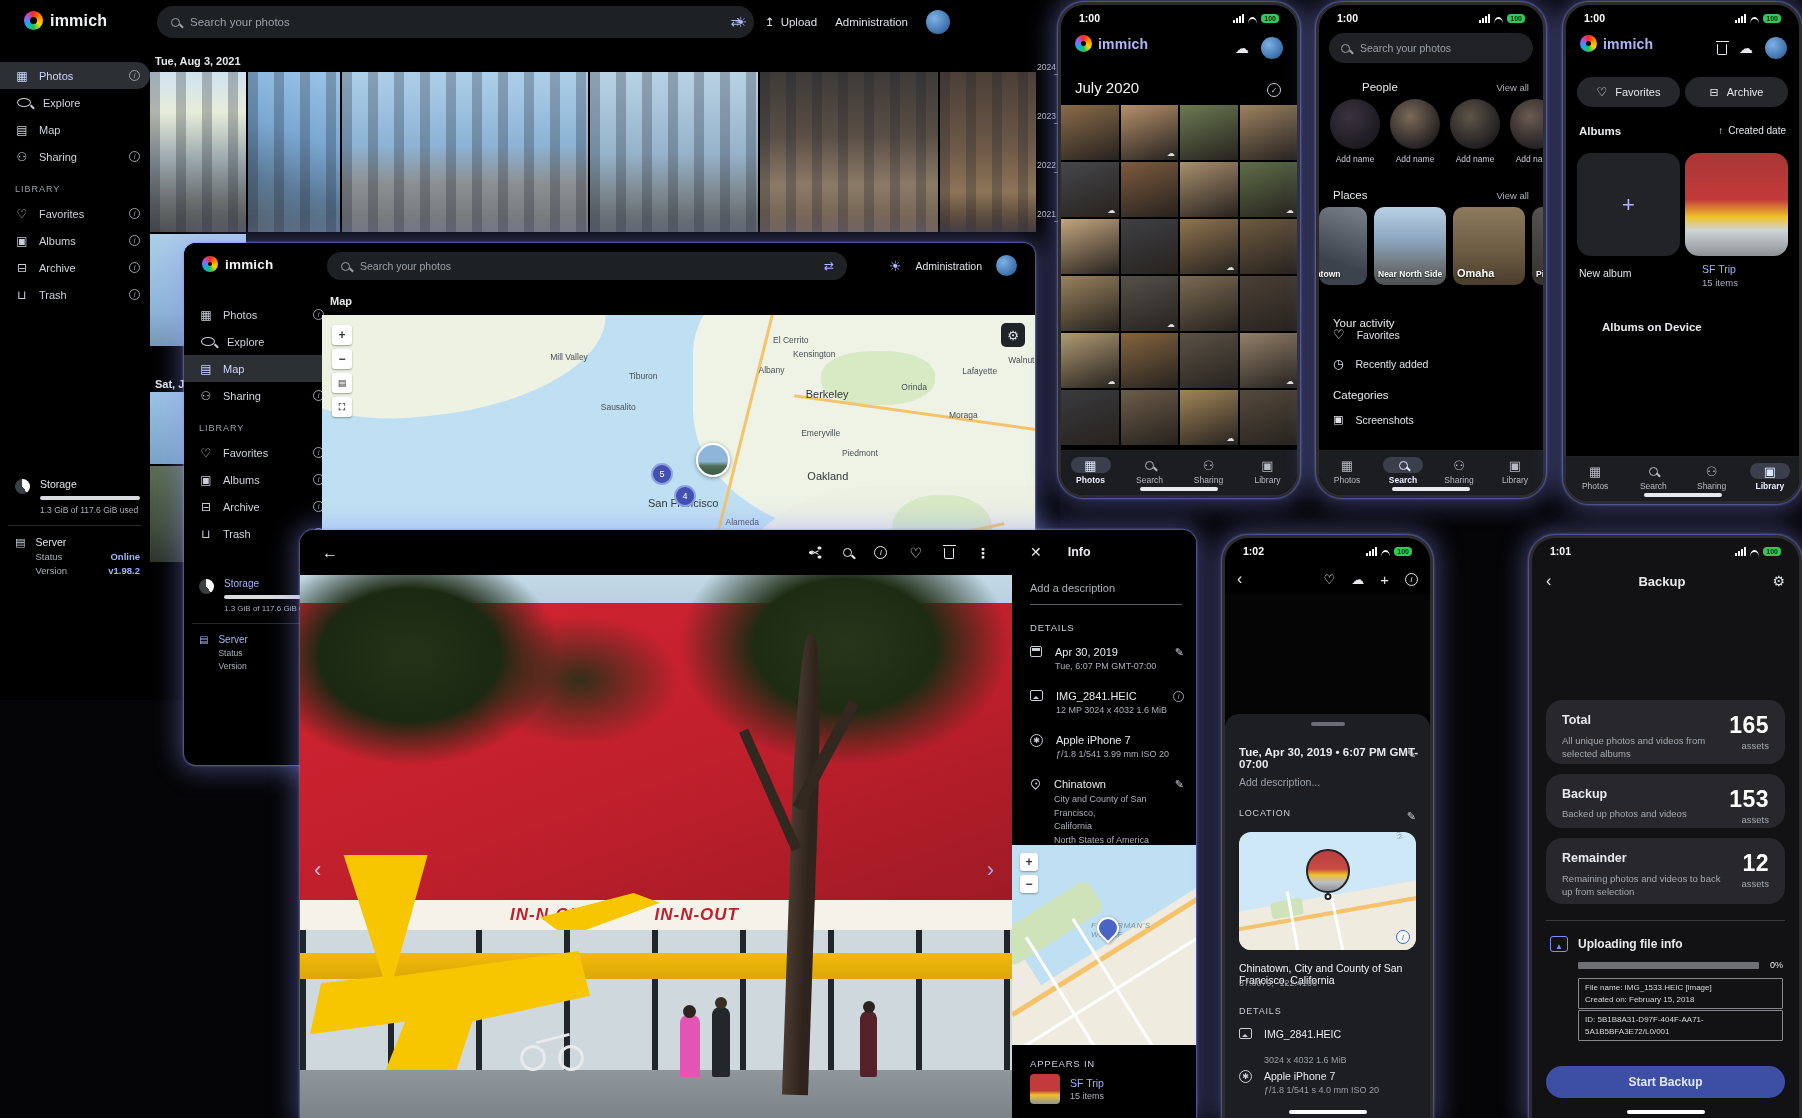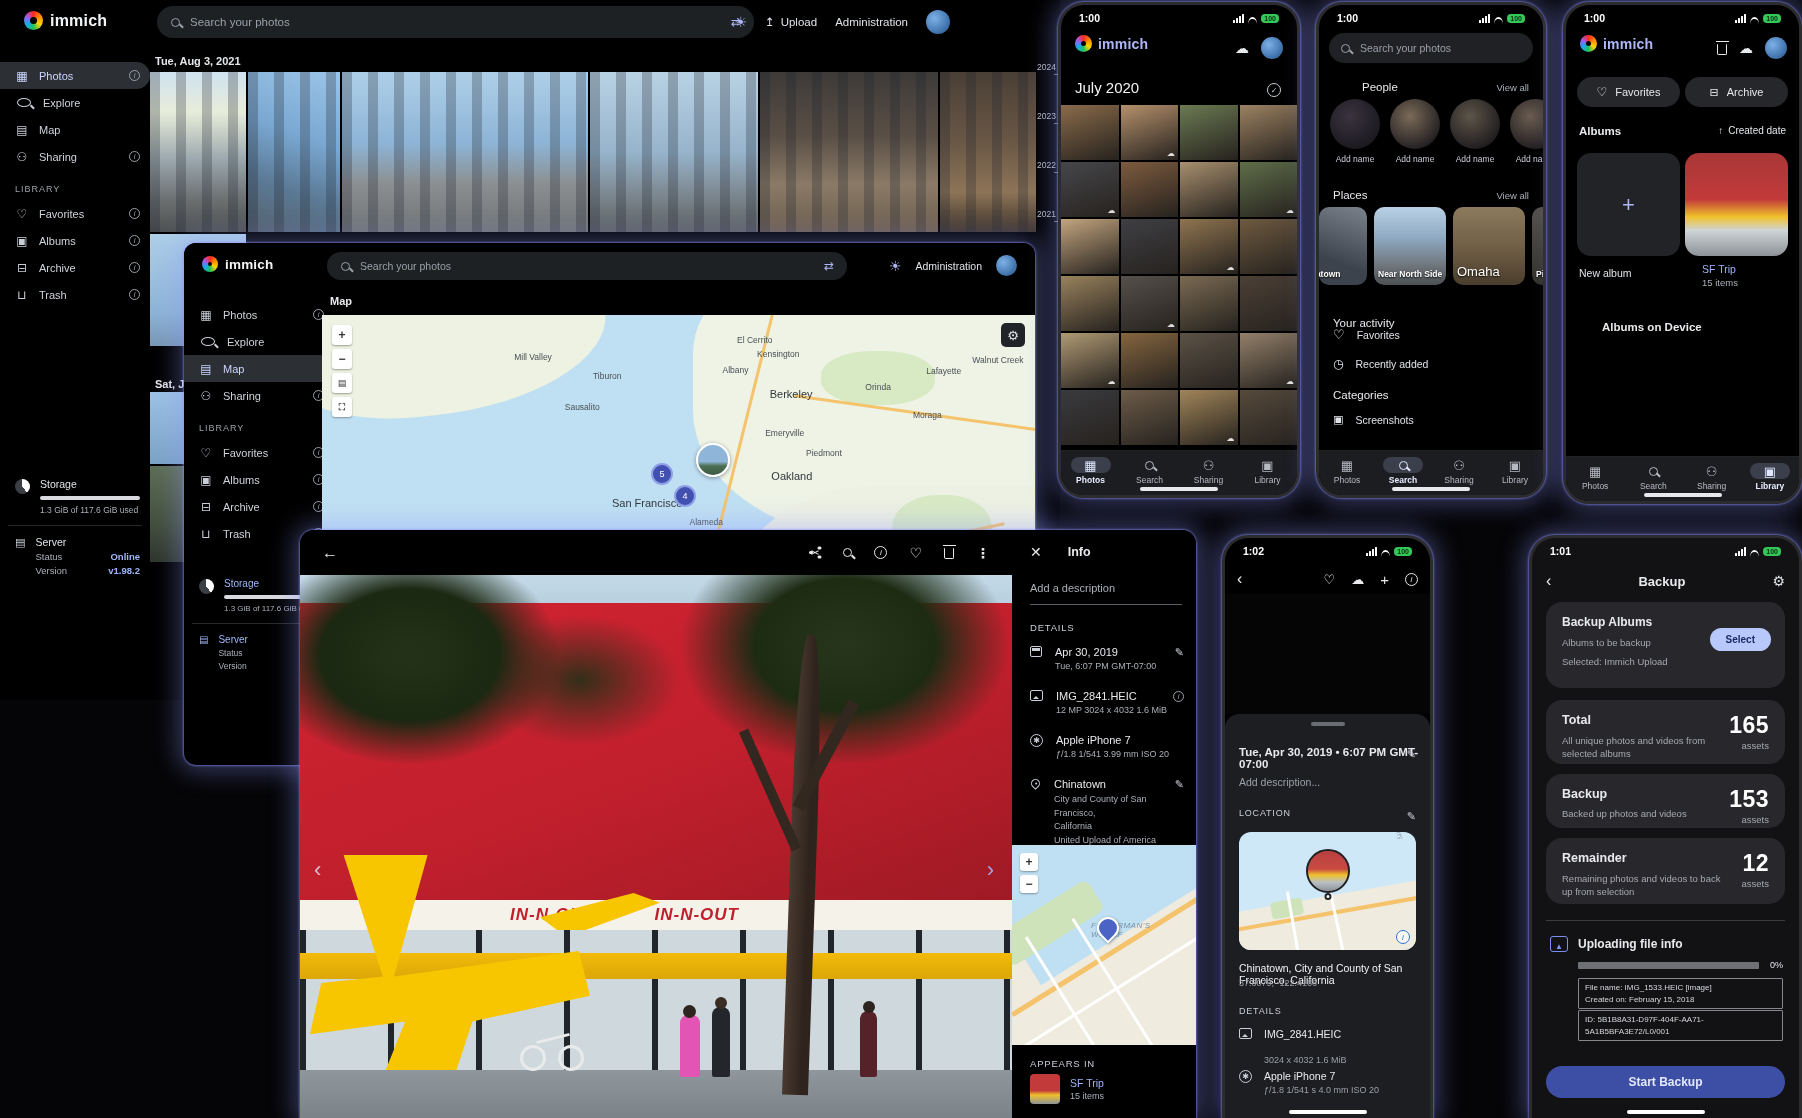--- a/index.html
+++ b/index.html
@@ -65,21 +65,21 @@
   .ic-share{width:12px;height:12px;position:relative;flex:none;}
   .ic-share::before{content:'';position:absolute;width:3.2px;height:3.2px;border-radius:50%;background:#e8e9ec;top:4.4px;left:0;box-shadow:8.5px -4.4px 0 #e8e9ec,8.5px 4.4px 0 #e8e9ec;}
   .ic-share::after{content:'';position:absolute;left:2px;top:5.6px;width:8px;height:1.2px;background:#e8e9ec;transform:rotate(-27deg);box-shadow:0 0 0 #e8e9ec;}
   .ic-share i{position:absolute;left:2px;top:5.6px;width:8px;height:1.2px;background:#e8e9ec;transform:rotate(27deg);display:block;}
   .ic-trash{width:10px;height:11px;border:1.3px solid #e8e9ec;border-top:none;border-radius:1px 1px 2px 2px;position:relative;flex:none;margin-top:2px;}
   .ic-trash::before{content:'';position:absolute;top:-3px;left:-2.5px;right:-2.5px;height:1.3px;background:#e8e9ec;}
   .ic-circ-i{width:13px;height:13px;border:1.3px solid #e8e9ec;border-radius:50%;font-size:8px;display:flex;align-items:center;justify-content:center;color:#e8e9ec;font-style:italic;flex:none;}
   .ic-cloud{position:relative;font-size:14px;color:#e8e9ec;line-height:1;flex:none;}
   .topbar-ic{display:flex;align-items:center;gap:22px;color:#e8e9ec;}
   .map-ctrl{width:20px;height:20px;background:#fff;color:#333;border-radius:3px;display:flex;align-items:center;justify-content:center;font-size:12px;font-weight:bold;box-shadow:0 1px 2px rgba(0,0,0,.35);}
-  .city{position:absolute;font-size:8.5px;color:#4a4f55;white-space:nowrap;transform:translate(-50%,-50%);}
+  .city{position:absolute;font-size:8.5px;color:#4a4f55;white-space:nowrap;transform:translate(-50%,-50%);margin-left:36px;}
   .city.big{font-size:11px;color:#32373c;}
   .cluster{position:absolute;width:22px;height:22px;border-radius:50%;background:#4250af;border:2px solid #8fa0e8;color:#fff;font-size:9px;display:flex;align-items:center;justify-content:center;transform:translate(-50%,-50%);}
   .edit-pen{margin-left:auto;color:#c9cdd6;font-size:11px;}
   .kcard{background:#28282c;border-radius:16px;position:absolute;left:14px;right:14px;padding:13px 16px;}
   .knum{position:absolute;right:16px;top:12px;text-align:right;}
   .knum b{font-size:23px;color:#fff;letter-spacing:.5px;}
   .knum span{display:block;font-size:9.5px;color:#a5a9b0;margin-top:1px;}
   .filebox{border:1px solid #86888d;color:#d6d8dc;font-size:8px;padding:3px 6px;border-radius:1px;line-height:1.45;}
   .pin-drop{position:absolute;width:22px;height:22px;background:#4c63c6;border:2px solid #fff;border-radius:50% 50% 50% 0;transform:rotate(-45deg);box-shadow:0 1px 3px rgba(0,0,0,.4);}
 </style>
@@ -447,21 +447,21 @@
         </div>
       </div>
 
       <div class="abs" style="left:18px;top:248px;right:12px;display:flex;gap:13px;">
         <span class="ic-pin"></span>
         <div style="flex:1;">
           <div style="font-size:11px;">Chinatown</div>
           <div style="font-size:9px;color:#aab0b8;margin-top:3px;line-height:1.5;">
             <span>City and County of San Francisco,</span><br>
             <span>California</span><br>
-            <span>United Upload of America</span>
+            <span>North States of America</span>
           </div>
         </div>
         <span class="edit-pen">✎</span>
       </div>
 
       <div class="abs" style="left:0;right:0;top:315px;height:200px;background:#f0ebdf;overflow:hidden;">
         <div class="abs" style="left:-20%;top:-45%;width:150%;height:85%;background:#bfe0f2;transform:rotate(-32deg);"></div>
         <div class="abs" style="left:-10%;top:30%;width:60%;height:18%;background:#cfe3bb;transform:rotate(-32deg);border-radius:8px;"></div>
         <div class="abs" style="left:-10%;top:52%;width:130%;height:5px;background:#f4c36b;transform:rotate(-32deg);"></div>
         <div class="abs" style="left:-10%;top:72%;width:130%;height:3px;background:#fff;transform:rotate(-32deg);"></div>
@@ -616,21 +616,21 @@
     <div class="abs" style="left:14px;top:184px;font-size:11.5px;">Places</div>
     <div class="abs" style="right:14px;top:185px;font-size:9.5px;color:#aab0b8;">View all</div>
     <div id="p2places" class="abs" style="left:0;top:202px;right:0;height:80px;display:flex;gap:7px;overflow:hidden;padding-left:0;">
         <div style="position: relative; flex: 0 0 auto; width: 48px; height: 78px; border-radius: 10px; background: linear-gradient(200deg, rgb(122, 130, 140), rgb(61, 67, 76) 70%); overflow: hidden;">
           <div style="position: absolute; bottom: 6px; left: -22px; font-size: 8.5px; font-weight: bold; color: rgb(255, 255, 255); text-shadow: rgb(0, 0, 0) 0px 1px 2px; white-space: nowrap;">Chinatown</div>
         </div>
         <div style="position: relative; flex: 0 0 auto; width: 72px; height: 78px; border-radius: 10px; background: linear-gradient(rgb(185, 208, 228) 0%, rgb(142, 169, 194) 40%, rgb(111, 118, 124) 75%, rgb(76, 80, 83) 100%); overflow: hidden;">
           <div style="position: absolute; bottom: 6px; left: 4px; font-size: 8.5px; font-weight: bold; color: rgb(255, 255, 255); text-shadow: rgb(0, 0, 0) 0px 1px 2px; white-space: nowrap;">Near North Side</div>
         </div>
         <div style="position: relative; flex: 0 0 auto; width: 72px; height: 78px; border-radius: 10px; background: linear-gradient(rgb(141, 122, 94), rgb(107, 90, 66) 60%, rgb(74, 61, 44) 100%); overflow: hidden;">
-          <div style="position: absolute; bottom: 6px; left: 4px; font-size: 13px; font-weight: normal; color: rgb(255, 255, 255); text-shadow: rgb(0, 0, 0) 0px 1px 2px; white-space: nowrap;">Omaha</div>
+          <div style="position: absolute; bottom: 6px; left: 4px; font-size: 11px; font-weight: bold; color: rgb(255, 255, 255); text-shadow: rgb(0, 0, 0) 0px 1px 2px; white-space: nowrap;">Omaha</div>
         </div>
         <div style="position: relative; flex: 0 0 auto; width: 40px; height: 78px; border-radius: 10px; background: linear-gradient(rgb(85, 82, 76), rgb(51, 49, 44)); overflow: hidden;">
           <div style="position: absolute; bottom: 6px; left: 4px; font-size: 8.5px; font-weight: bold; color: rgb(255, 255, 255); text-shadow: rgb(0, 0, 0) 0px 1px 2px; white-space: nowrap;">Pi</div>
         </div>
       </div>
     <div class="abs" style="left:14px;top:298px;font-size:11.5px;margin-top:14px;">Your activity</div>
     <div class="abs" style="left:14px;top:322px;display:flex;align-items:center;gap:12px;font-size:10.5px;color:#dfe2e7;">
         <span style="font-size:13px;">♡</span>
         <span>Favorites</span>
       </div>
@@ -812,26 +812,20 @@
         <span class="wifi"></span>
         <span class="batt">100</span>
       </div>
     </div>
     <div class="abs" style="left:14px;right:14px;top:34px;display:flex;align-items:center;">
       <span style="font-size:16px;">‹</span>
       <span style="flex:1;text-align:center;font-size:13px;font-weight:bold;">Backup</span>
       <span style="font-size:14px;color:#dfe2e7;">⚙</span>
     </div>
 
-    <div class="kcard" style="top:64px;height:86px;">
-      <div style="font-size:12px;font-weight:bold;">Backup Albums</div>
-      <div style="font-size:9.5px;color:#a5a9b0;margin-top:8px;width:150px;">Albums to be backup</div>
-      <div class="abs" style="right:14px;top:26px;background:#b9c8fb;color:#1b2a66;font-size:10px;font-weight:bold;padding:6px 16px;border-radius:14px;">Select</div>
-      <div style="font-size:9.5px;color:#a5a9b0;margin-top:8px;">Selected: Immich Upload</div>
-    </div>
 
     <div class="kcard" style="top:162px;height:64px;">
       <div style="font-size:12.5px;font-weight:bold;">Total</div>
       <div style="font-size:9.5px;color:#a5a9b0;margin-top:7px;width:160px;line-height:1.4;">All unique photos and videos from selected albums</div>
       <div class="knum"><b>165</b><span>assets</span></div>
     </div>
     <div class="kcard" style="top:236px;height:54px;">
       <div style="font-size:12.5px;font-weight:bold;">Backup</div>
       <div style="font-size:9.5px;color:#a5a9b0;margin-top:7px;width:160px;">Backed up photos and videos</div>
       <div class="knum"><b>153</b><span>assets</span></div>

